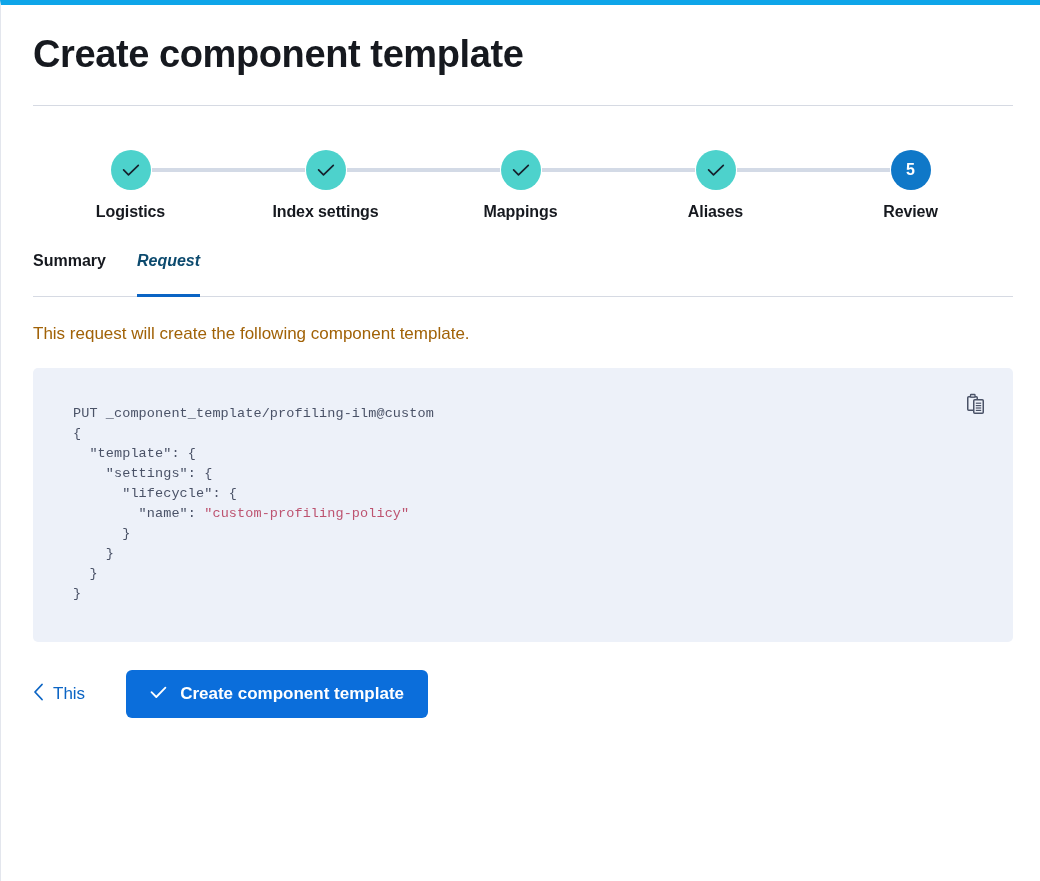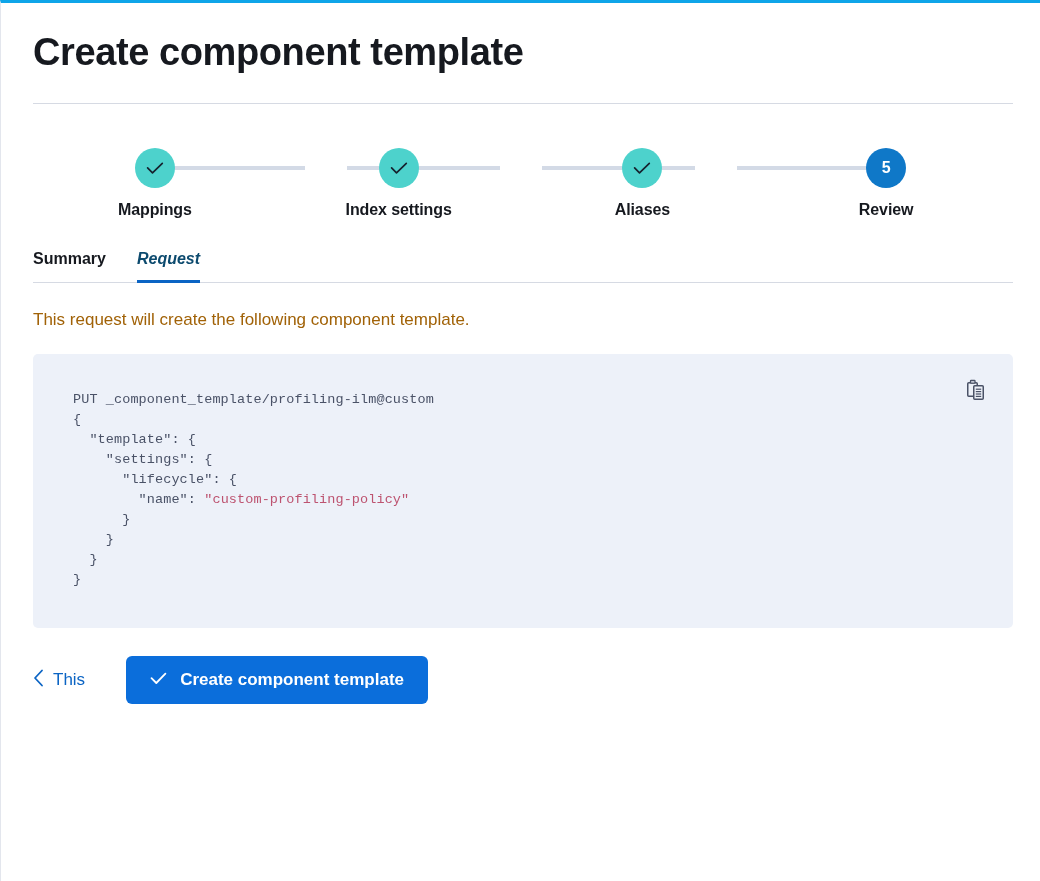--- a/index.html
+++ b/index.html
@@ -15,21 +15,21 @@
     overflow: hidden;
   }
 
   .page {
     position: relative;
     width: 1040px;
     height: 881px;
     background: #ffffff;
     box-sizing: border-box;
     border-left: 1px solid #e3e6ed;
-    border-top: 3px solid #0ea5e9;
+    border-top: 5px solid #0ea5e9;
   }
 
   
   .header {
     padding: 26px 32px 0 32px;
   }
   .page-title {
     font-size: 38px;
     line-height: 46px;
     font-weight: 700;
@@ -111,21 +111,21 @@
   
   .tabs {
     margin: 27px 27px 0 32px;
     border-bottom: 1px solid #d6dae3;
     display: flex;
     gap: 0;
   }
   .tab {
     font-size: 16px;
     font-weight: 700;
-    padding: 4px 0 12px 0;
+    padding: 4px 0 24px 0;
     margin-right: 31px;
     color: #16191f;
     cursor: pointer;
     border-bottom: 3px solid transparent;
     margin-bottom: -1px;
     background: none;
     border-top: 0; border-left: 0; border-right: 0;
     font-family: "Liberation Sans", sans-serif;
   }
   .tab.active {
@@ -228,31 +228,41 @@
 
   <div class="stepper" id="stepper">
       <div class="step">
         <div class="step-bubble-wrap">
           <div class="step-bubble done">
             <svg width="18" height="14" viewBox="0 0 18 14" fill="none">
               <path d="M1.6 6.8l4.9 5L16.3 2.4" stroke="#16222e" stroke-width="1.7" stroke-linecap="round" stroke-linejoin="round"></path>
             </svg>
           </div>
         </div>
-        <div class="step-label">Mappings</div>
+        <div class="step-label">Logistics</div>
       </div>
       <div class="step">
         <div class="step-bubble-wrap">
           <div class="step-bubble done">
             <svg width="18" height="14" viewBox="0 0 18 14" fill="none">
               <path d="M1.6 6.8l4.9 5L16.3 2.4" stroke="#16222e" stroke-width="1.7" stroke-linecap="round" stroke-linejoin="round"></path>
             </svg>
           </div>
         </div>
         <div class="step-label">Index settings</div>
+      </div>
+      <div class="step">
+        <div class="step-bubble-wrap">
+          <div class="step-bubble done">
+            <svg width="18" height="14" viewBox="0 0 18 14" fill="none">
+              <path d="M1.6 6.8l4.9 5L16.3 2.4" stroke="#16222e" stroke-width="1.7" stroke-linecap="round" stroke-linejoin="round"></path>
+            </svg>
+          </div>
+        </div>
+        <div class="step-label">Mappings</div>
       </div>
       <div class="step">
         <div class="step-bubble-wrap">
           <div class="step-bubble done">
             <svg width="18" height="14" viewBox="0 0 18 14" fill="none">
               <path d="M1.6 6.8l4.9 5L16.3 2.4" stroke="#16222e" stroke-width="1.7" stroke-linecap="round" stroke-linejoin="round"></path>
             </svg>
           </div>
         </div>
         <div class="step-label">Aliases</div>

